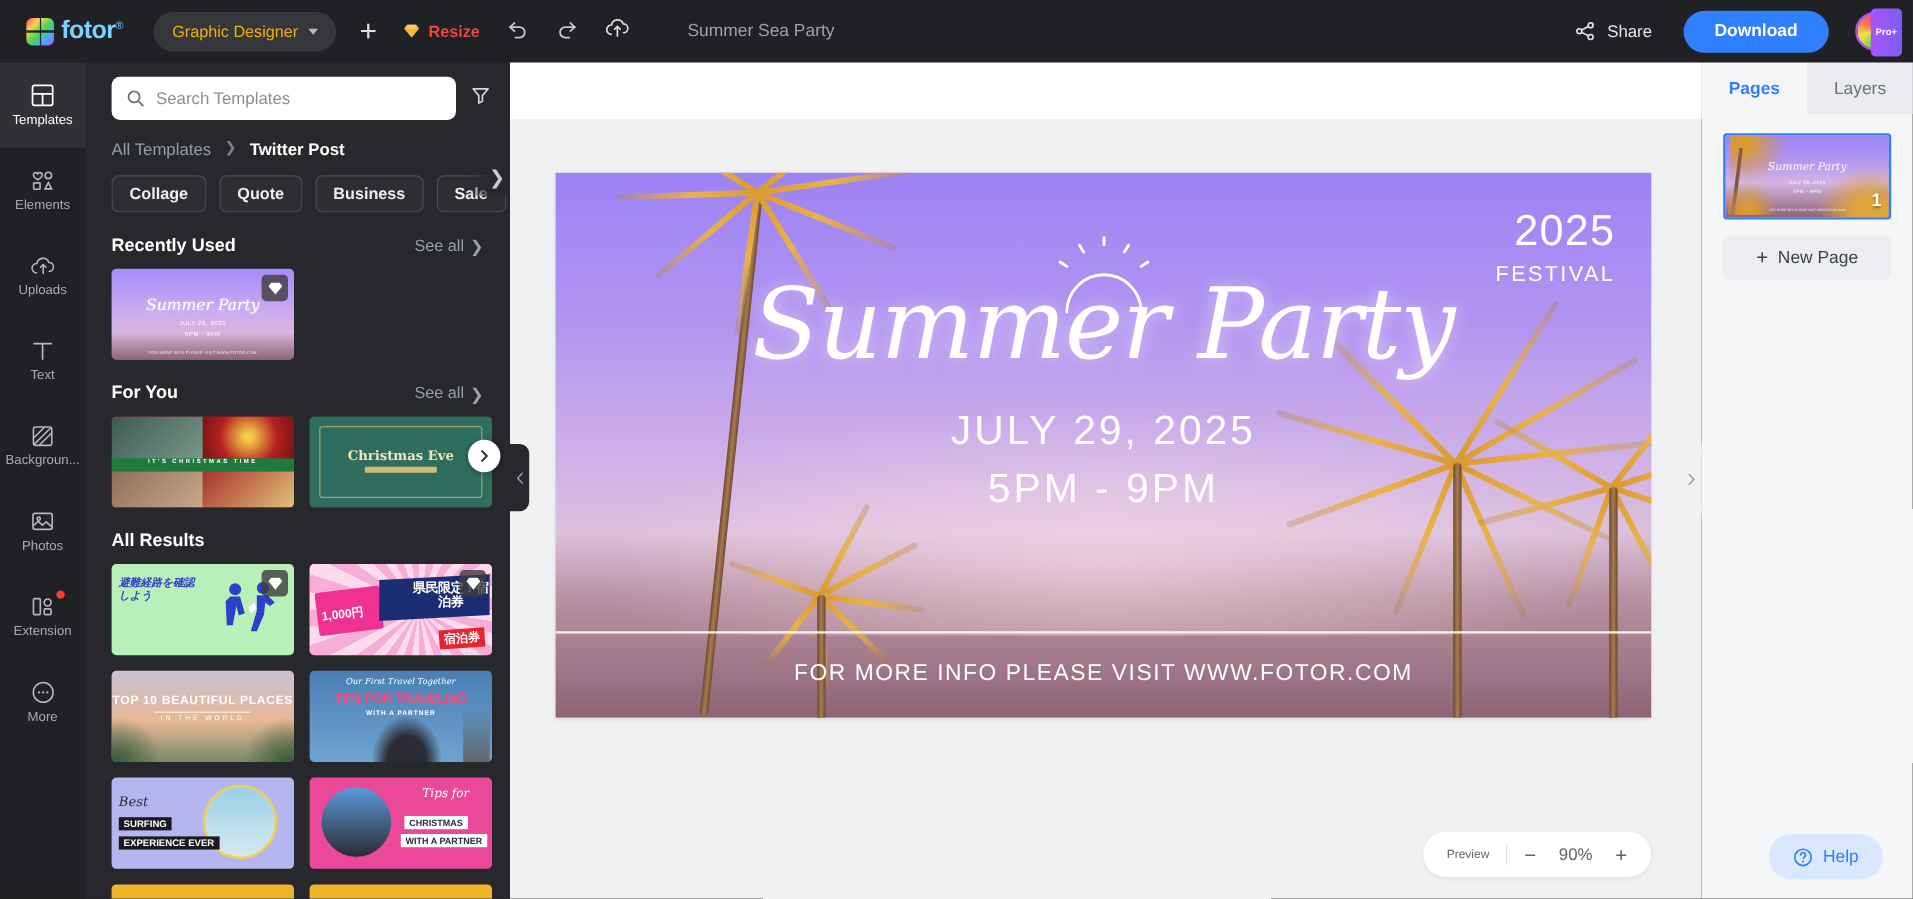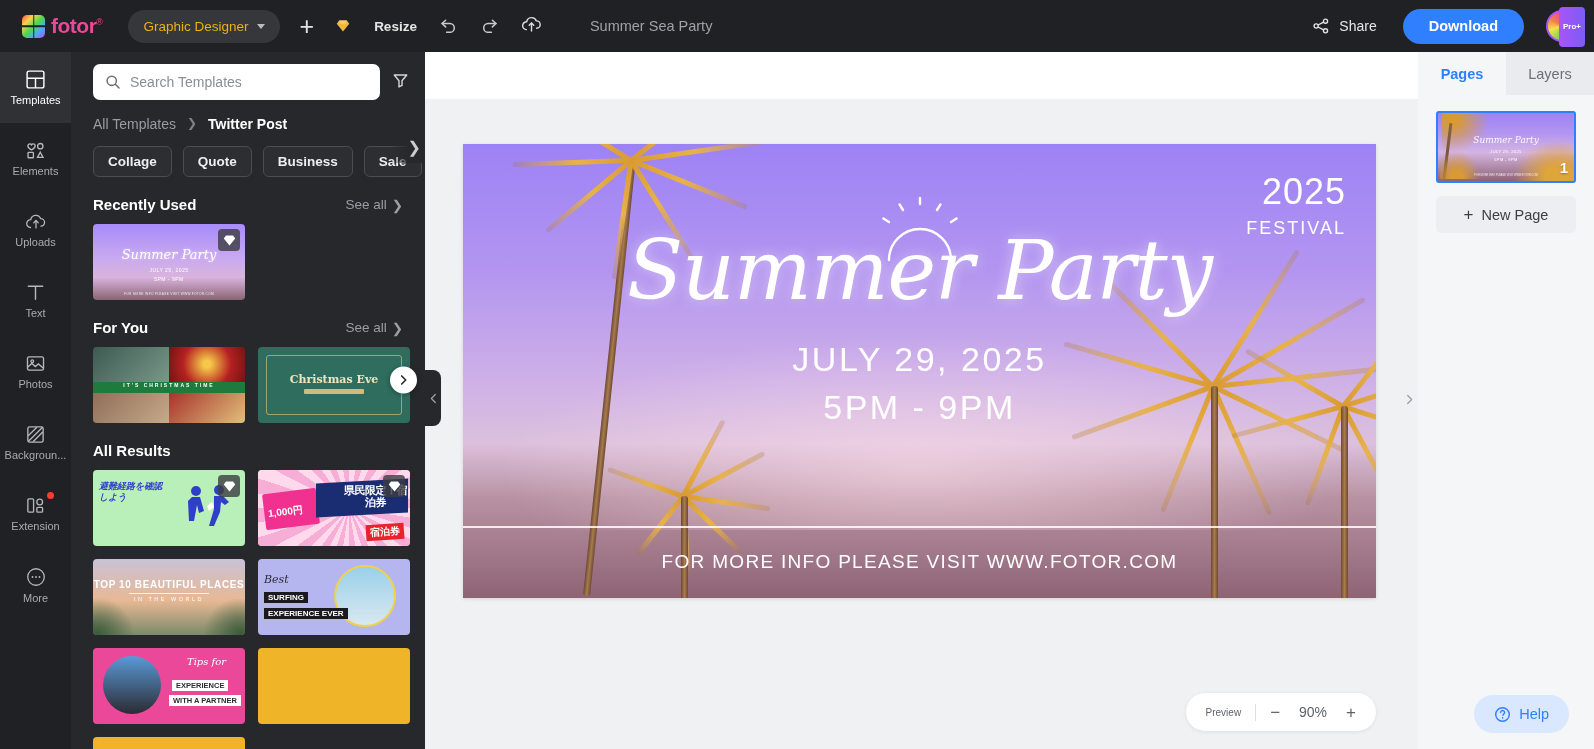--- a/index.html
+++ b/index.html
@@ -26,43 +26,43 @@
   }
   .logo-mark::after{
     content:""; position:absolute; left:50%; top:0; width:1.5px; height:100%;
     background:#202124; transform:translateX(-50%);
   }
   .logo-mark::before{
     content:""; position:absolute; top:50%; left:0; width:100%; height:1.5px;
     background:#202124; transform:translateY(-50%);
   }
   .logo-text {
-    color:#ec4899; font-size:21px; font-weight:700; letter-spacing:-0.5px;
+    color:#7dd3fc; font-size:21px; font-weight:700; letter-spacing:-0.5px;
     margin-left: 6px; position: relative;
   }
   .logo-reg { font-size: 9px; vertical-align: super; font-weight:400; }
 
   .mode-pill {
     margin-left: 26px; height: 33px; padding: 0 15px;
     background:#35373a; border-radius: 17px;
     display:flex; align-items:center; gap:8px;
     color:#eab308; font-size:13.5px; cursor:pointer;
   }
   .chev-d {
     width:0;height:0;border-left:4.5px solid transparent;border-right:4.5px solid transparent;
     border-top:5px solid #b9bcc2;
   }
   .tb-icon {
     margin-left: 20px; color:#d6d8dc; display:flex; align-items:center;
     justify-content:center; cursor:pointer;
   }
   .plus-ic { font-size:25px; font-weight:300; line-height:1; color:#dfe1e5; }
   .resize-btn {
-    margin-left: 22px; display:flex; align-items:center; gap:24px;
-    color:#e5e5e5; font-size:13.5px; font-weight:600; cursor:pointer;
+    margin-left: 22px; display:flex; align-items:center; gap:7px;
+    color:#ef4444; font-size:13.5px; font-weight:600; cursor:pointer;
   }
   .gem { width:14px;height:12px; flex:none; }
   .undo-redo { margin-left: 22px; display:flex; gap:22px; }
   .arrow-ic { color:#c6c9ce; cursor:pointer; }
   .cloud-ic { margin-left: 22px; cursor:pointer; }
   .doc-title {
     margin-left: 48px; color:#9ea2a9; font-size:14.5px; cursor:text;
   }
   .right-tools {
     margin-left:auto; display:flex; align-items:center; gap:0; margin-right:16px;
@@ -459,36 +459,36 @@
         <svg width="21" height="21" viewBox="0 0 22 22" fill="none" stroke="currentColor" stroke-width="1.5" stroke-linecap="round">
           <path d="M3.5 4.5h15M11 4.5v13.5"></path>
         </svg>
       </span>
       <span class="rail-label">Text</span>
     </div>
 
     <div class="rail-item">
       <span class="rail-ic">
         <svg width="21" height="21" viewBox="0 0 22 22" fill="none" stroke="currentColor" stroke-width="1.4">
+          <rect x="3" y="3" width="16" height="16" rx="1.8"></rect>
+          <path d="M3.4 12.4L12.4 3.4M3.4 18.4L18.4 3.4M8.4 18.6L18.6 8.4"></path>
+        </svg>
+      </span>
+      <span class="rail-label">Backgroun...</span>
+    </div>
+
+    <div class="rail-item">
+      <span class="rail-ic">
+        <svg width="21" height="21" viewBox="0 0 22 22" fill="none" stroke="currentColor" stroke-width="1.4">
           <rect x="2.6" y="4" width="16.8" height="14" rx="1.8"></rect>
           <circle cx="7.6" cy="8.6" r="1.4"></circle>
           <path d="M2.6 15l4.6-4 3.6 3.2 3.3-2.8 5.3 4.6"></path>
         </svg>
       </span>
       <span class="rail-label">Photos</span>
-    </div>
-
-    <div class="rail-item">
-      <span class="rail-ic">
-        <svg width="21" height="21" viewBox="0 0 22 22" fill="none" stroke="currentColor" stroke-width="1.4">
-          <rect x="3" y="3" width="16" height="16" rx="1.8"></rect>
-          <path d="M3.4 12.4L12.4 3.4M3.4 18.4L18.4 3.4M8.4 18.6L18.6 8.4"></path>
-        </svg>
-      </span>
-      <span class="rail-label">Backgroun...</span>
     </div>
 
     <div class="rail-item">
       <span class="red-dot"></span>
       <span class="rail-ic">
         <svg width="21" height="21" viewBox="0 0 22 22" fill="none" stroke="currentColor" stroke-width="1.4">
           <rect x="3" y="4" width="6" height="14" rx="1"></rect>
           <circle cx="15.4" cy="7.4" r="3"></circle>
           <rect x="12.4" y="13" width="6" height="5" rx="1"></rect>
         </svg>
@@ -626,32 +626,39 @@
       </div>
 
       <div class="thumb tpl-sunset">
         <div style="position:absolute;left:0;bottom:0;width:40px;height:40px;background:radial-gradient(circle at 10% 100%,#3a5a3a,transparent 70%)"></div>
         <div style="position:absolute;right:0;bottom:0;width:44px;height:36px;background:radial-gradient(circle at 90% 100%,#3a5a3a,transparent 70%)"></div>
         <div class="tt" style="top:26%;font-size:10px;letter-spacing:.6px">TOP 10 BEAUTIFUL PLACES</div>
         <div class="tt" style="top:49%;font-size:5.5px;letter-spacing:2.5px;font-weight:400">IN THE WORLD</div>
         <div style="position:absolute;left:24%;right:24%;top:45%;height:1px;background:rgba(255,255,255,.8)"></div>
       </div>
 
+      <div class="thumb tpl-blue">
+        <div style="position:absolute;right:2px;bottom:0;width:22px;height:46px;background:linear-gradient(180deg,transparent,rgba(90,70,50,.65))"></div>
+        <div style="position:absolute;left:34%;bottom:0;width:58px;height:38px;background:radial-gradient(ellipse at 50% 100%, #2b2b33 40%, transparent 72%)"></div>
+        <div class="tt" style="top:8%;font-size:7px;color:#fff;font-family:'DejaVu Serif',serif;font-style:italic;font-weight:400">Our First Travel Together</div>
+        <div class="tt" style="top:24%;font-size:11px;color:#f54a7a;letter-spacing:-.3px">TIPS FOR TRAVELING</div>
+        <div class="tt" style="top:44%;font-size:5.5px;color:#fff;letter-spacing:.8px">WITH A PARTNER</div>
+      </div>
 
       <div class="thumb tpl-lav">
         <div style="position:absolute;right:14px;top:6px;width:62px;height:62px;border-radius:50%;border:2px solid #f0d24a;background:linear-gradient(180deg,#9ad0e8,#d8e8f0)"></div>
         <div class="tt" style="top:20%;left:6px;right:55%;text-align:left;font-size:11px;color:#2b2d31;font-family:'DejaVu Serif',serif;font-style:italic;font-weight:400">Best</div>
         <div style="position:absolute;left:6px;top:44%;background:#1b1b1f;color:#fff;font-size:8px;font-weight:700;padding:1px 4px">SURFING</div>
         <div style="position:absolute;left:6px;top:64%;background:#1b1b1f;color:#fff;font-size:8px;font-weight:700;padding:1px 4px">EXPERIENCE EVER</div>
       </div>
 
       <div class="thumb tpl-rose">
         <div style="position:absolute;left:10px;top:8px;width:58px;height:58px;border-radius:50%;background:linear-gradient(180deg,#5a9ad8,#2b2b33)"></div>
         <div class="tt" style="top:10%;left:52%;right:4px;font-size:10px;color:#fff;font-family:'DejaVu Serif',serif;font-style:italic;font-weight:400">Tips for</div>
-        <div style="position:absolute;left:52%;top:42%;background:#fff;color:#2b2d31;font-size:7.5px;font-weight:700;padding:1px 4px">EXPERIENCE</div>
+        <div style="position:absolute;left:52%;top:42%;background:#fff;color:#2b2d31;font-size:7.5px;font-weight:700;padding:1px 4px">CHRISTMAS</div>
         <div style="position:absolute;left:50%;top:62%;background:#fff;color:#2b2d31;font-size:7.5px;font-weight:700;padding:1px 4px">WITH A PARTNER</div>
       </div>
 
       <div class="thumb tpl-yellow"></div>
       <div class="thumb tpl-yellow"></div>
     </div>
   </div>
 
   <div class="panel-handle">
     <svg width="9" height="11" viewBox="0 0 10 12" fill="none" stroke="currentColor" stroke-width="1.4" stroke-linecap="round" stroke-linejoin="round">

